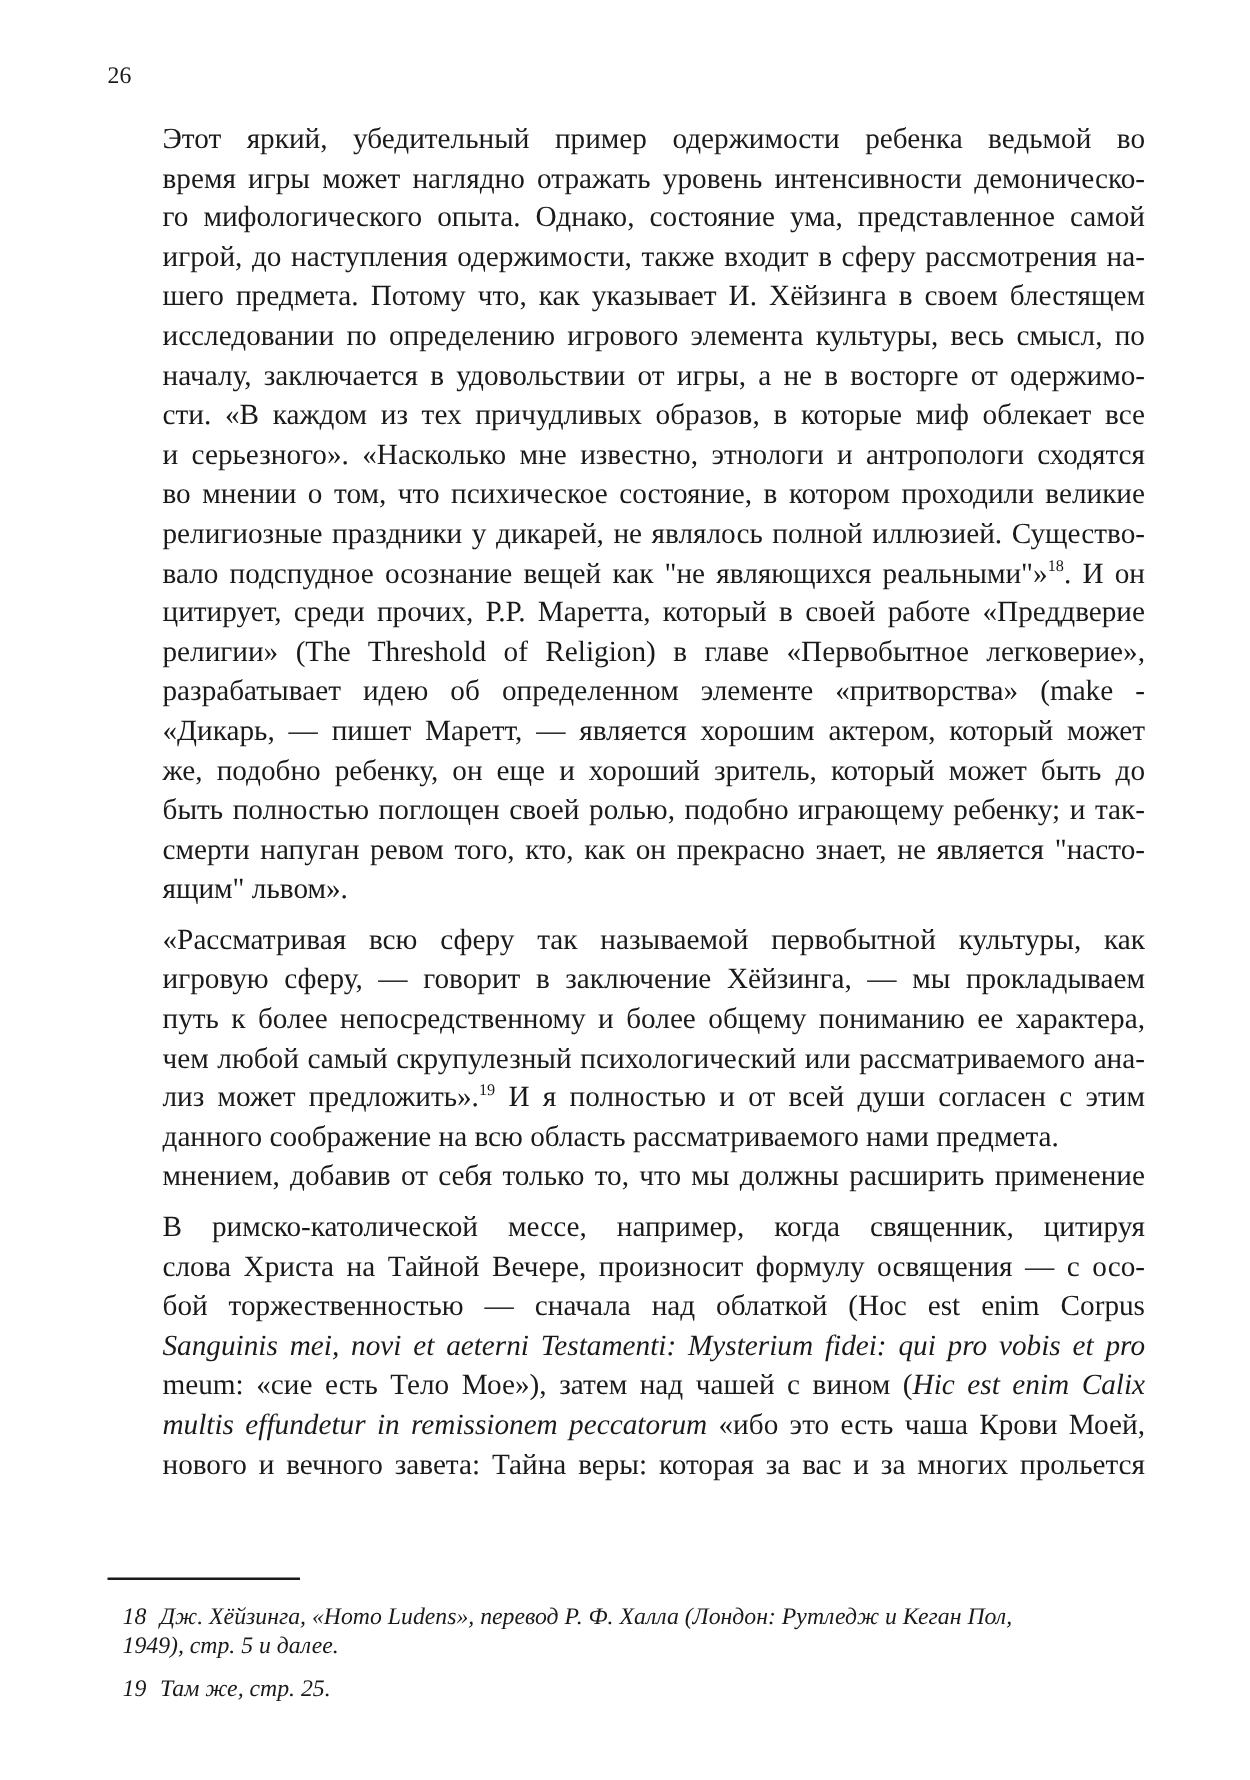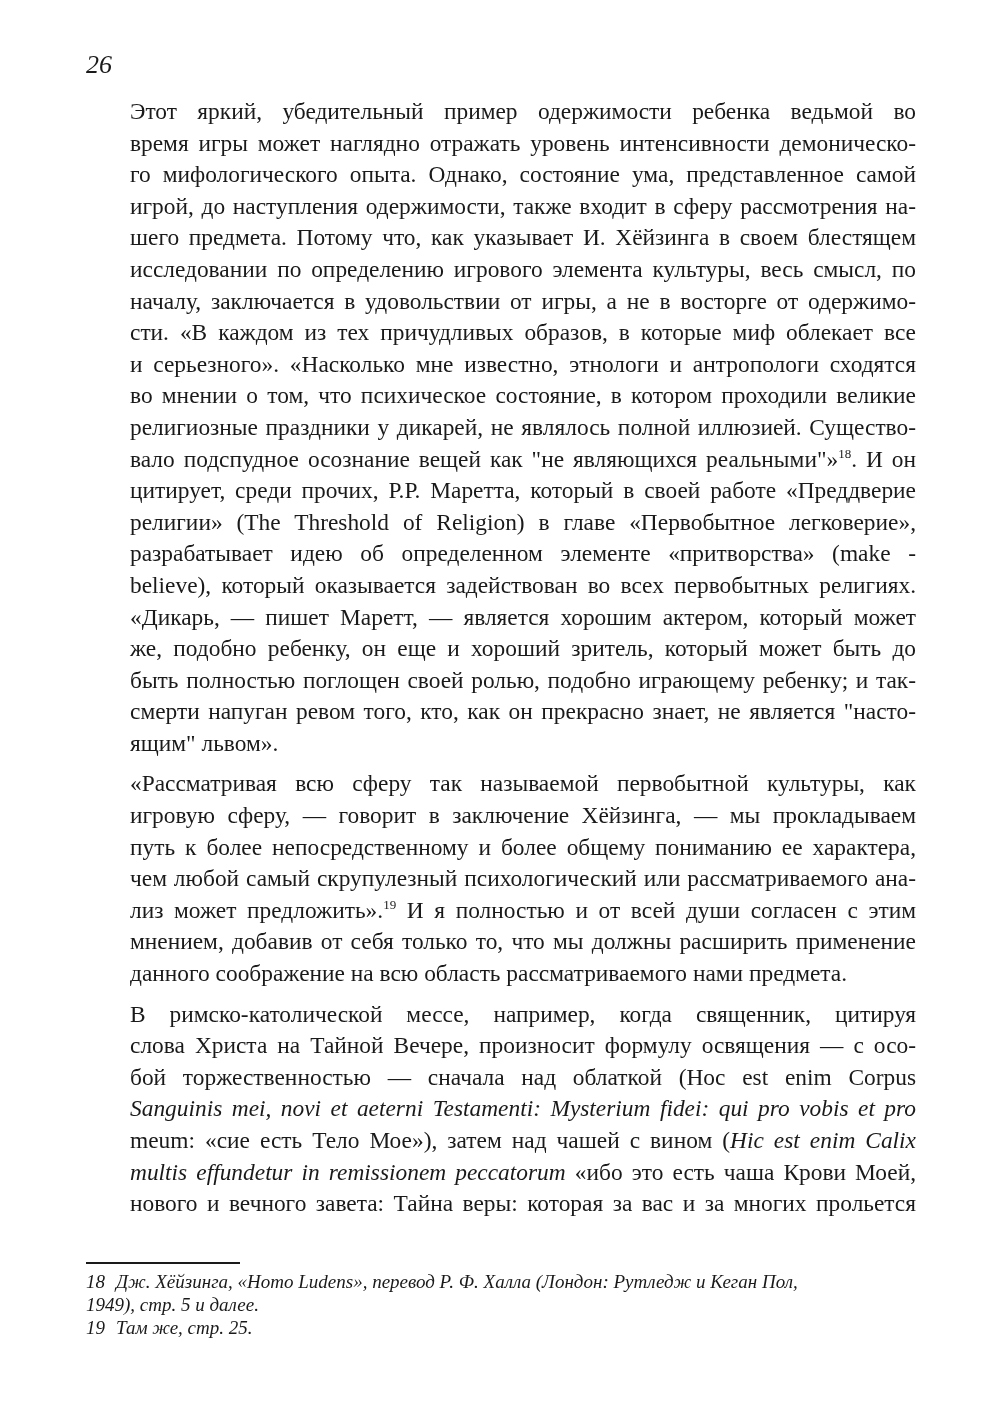--- a/index.html
+++ b/index.html
@@ -1,28 +1,28 @@
 <!DOCTYPE html>
 <html><head>
 <meta charset="utf-8">
 <style>
   html, body { margin: 0; padding: 0; background: #ffffff; }
   body { width: 1000px; height: 1424px; position: relative; overflow: hidden; color: #1a1a1a; font-family: "Liberation Serif", "DejaVu Serif", serif; }
-  .page-number { position: absolute; left: 86px; top: 50px; font-size: 26px; font-style: italic; }
+  .page-number { position: absolute; left: 86px; top: 50px; font-size: 19px; }
   .body-text { position: absolute; left: 86px; top: 96px; width: 830px; font-size: 23.4px; line-height: 31.6px; text-align: justify; }
   .para { margin: 0; text-indent: 44px; }
   .para + .para { margin-top: 9px; }
   .line { display: block; text-align: justify; text-align-last: justify; white-space: nowrap; }
   .line.last { text-align-last: left; }
   .line > span { white-space: pre; }
   .it { font-style: italic; }
   sup { font-size: 13px; line-height: 0; vertical-align: 9px; }
   .rule { position: absolute; left: 86px; top: 1262px; width: 154px; height: 2px; background: #1a1a1a; }
   .footnotes { position: absolute; left: 86px; top: 1270px; width: 830px; font-size: 19px; line-height: 23px; font-style: italic; }
-  .fn { margin: 0; }
+  .fn { margin: 12px; }
   .fn .num { display: inline-block; width: 30px; }
 </style>
 </head>
 <body>
 
 <div class="page-number">26</div>
 
 <div class="body-text">
 
   <p class="para">
@@ -34,36 +34,35 @@
     <span class="line">исследовании по определению игрового элемента культуры, весь смысл, по</span>
     <span class="line">началу, заключается в удовольствии от игры, а не в восторге от одержимо-</span>
     <span class="line">сти. «В каждом из тех причудливых образов, в которые миф облекает все</span>
     <span class="line">и серьезного». «Насколько мне известно, этнологи и антропологи сходятся</span>
     <span class="line">во мнении о том, что психическое состояние, в котором проходили великие</span>
     <span class="line">религиозные праздники у дикарей, не являлось полной иллюзией. Существо-</span>
     <span class="line"><span>вало подспудное осознание вещей как "не являющихся реальными"»</span><sup>18</sup><span>. И он</span></span>
     <span class="line">цитирует, среди прочих, Р.Р. Маретта, который в своей работе «Преддверие</span>
     <span class="line">религии» (The Threshold of Religion) в главе «Первобытное легковерие»,</span>
     <span class="line">разрабатывает идею об определенном элементе «притворства» (make -</span>
-    <span class="line">believe), который оказывается задействован во всех первобытных религиях.</span>
     <span class="line">«Дикарь, — пишет Маретт, — является хорошим актером, который может</span>
     <span class="line">же, подобно ребенку, он еще и хороший зритель, который может быть до</span>
     <span class="line">быть полностью поглощен своей ролью, подобно играющему ребенку; и так-</span>
     <span class="line">смерти напуган ревом того, кто, как он прекрасно знает, не является "насто-</span>
     <span class="line last">ящим" львом».</span>
   </p>
 
   <p class="para">
     <span class="line">«Рассматривая всю сферу так называемой первобытной культуры, как</span>
     <span class="line">игровую сферу, — говорит в заключение Хёйзинга, — мы прокладываем</span>
     <span class="line">путь к более непосредственному и более общему пониманию ее характера,</span>
     <span class="line">чем любой самый скрупулезный психологический или рассматриваемого ана-</span>
     <span class="line"><span>лиз может предложить».</span><sup>19</sup><span> И я полностью и от всей души согласен с этим</span></span>
+    <span class="line last">данного соображение на всю область рассматриваемого нами предмета.</span>
     <span class="line">мнением, добавив от себя только то, что мы должны расширить применение</span>
-    <span class="line last">данного соображение на всю область рассматриваемого нами предмета.</span>
   </p>
 
   <p class="para">
     <span class="line">В римско-католической мессе, например, когда священник, цитируя</span>
     <span class="line">слова Христа на Тайной Вечере, произносит формулу освящения — с осо-</span>
     <span class="line">бой торжественностью — сначала над облаткой (Hoc est enim Corpus</span>
     <span class="line it">Sanguinis mei, novi et aeterni Testamenti: Mysterium fidei: qui pro vobis et pro</span>
     <span class="line"><span>meum: «сие есть Тело Мое»), затем над чашей с вином (</span><span class="it">Hic est enim Calix</span></span>
     <span class="line"><span class="it">multis effundetur in remissionem peccatorum</span><span> «ибо это есть чаша Крови Моей,</span></span>
     <span class="line">нового и вечного завета: Тайна веры: которая за вас и за многих прольется</span>

